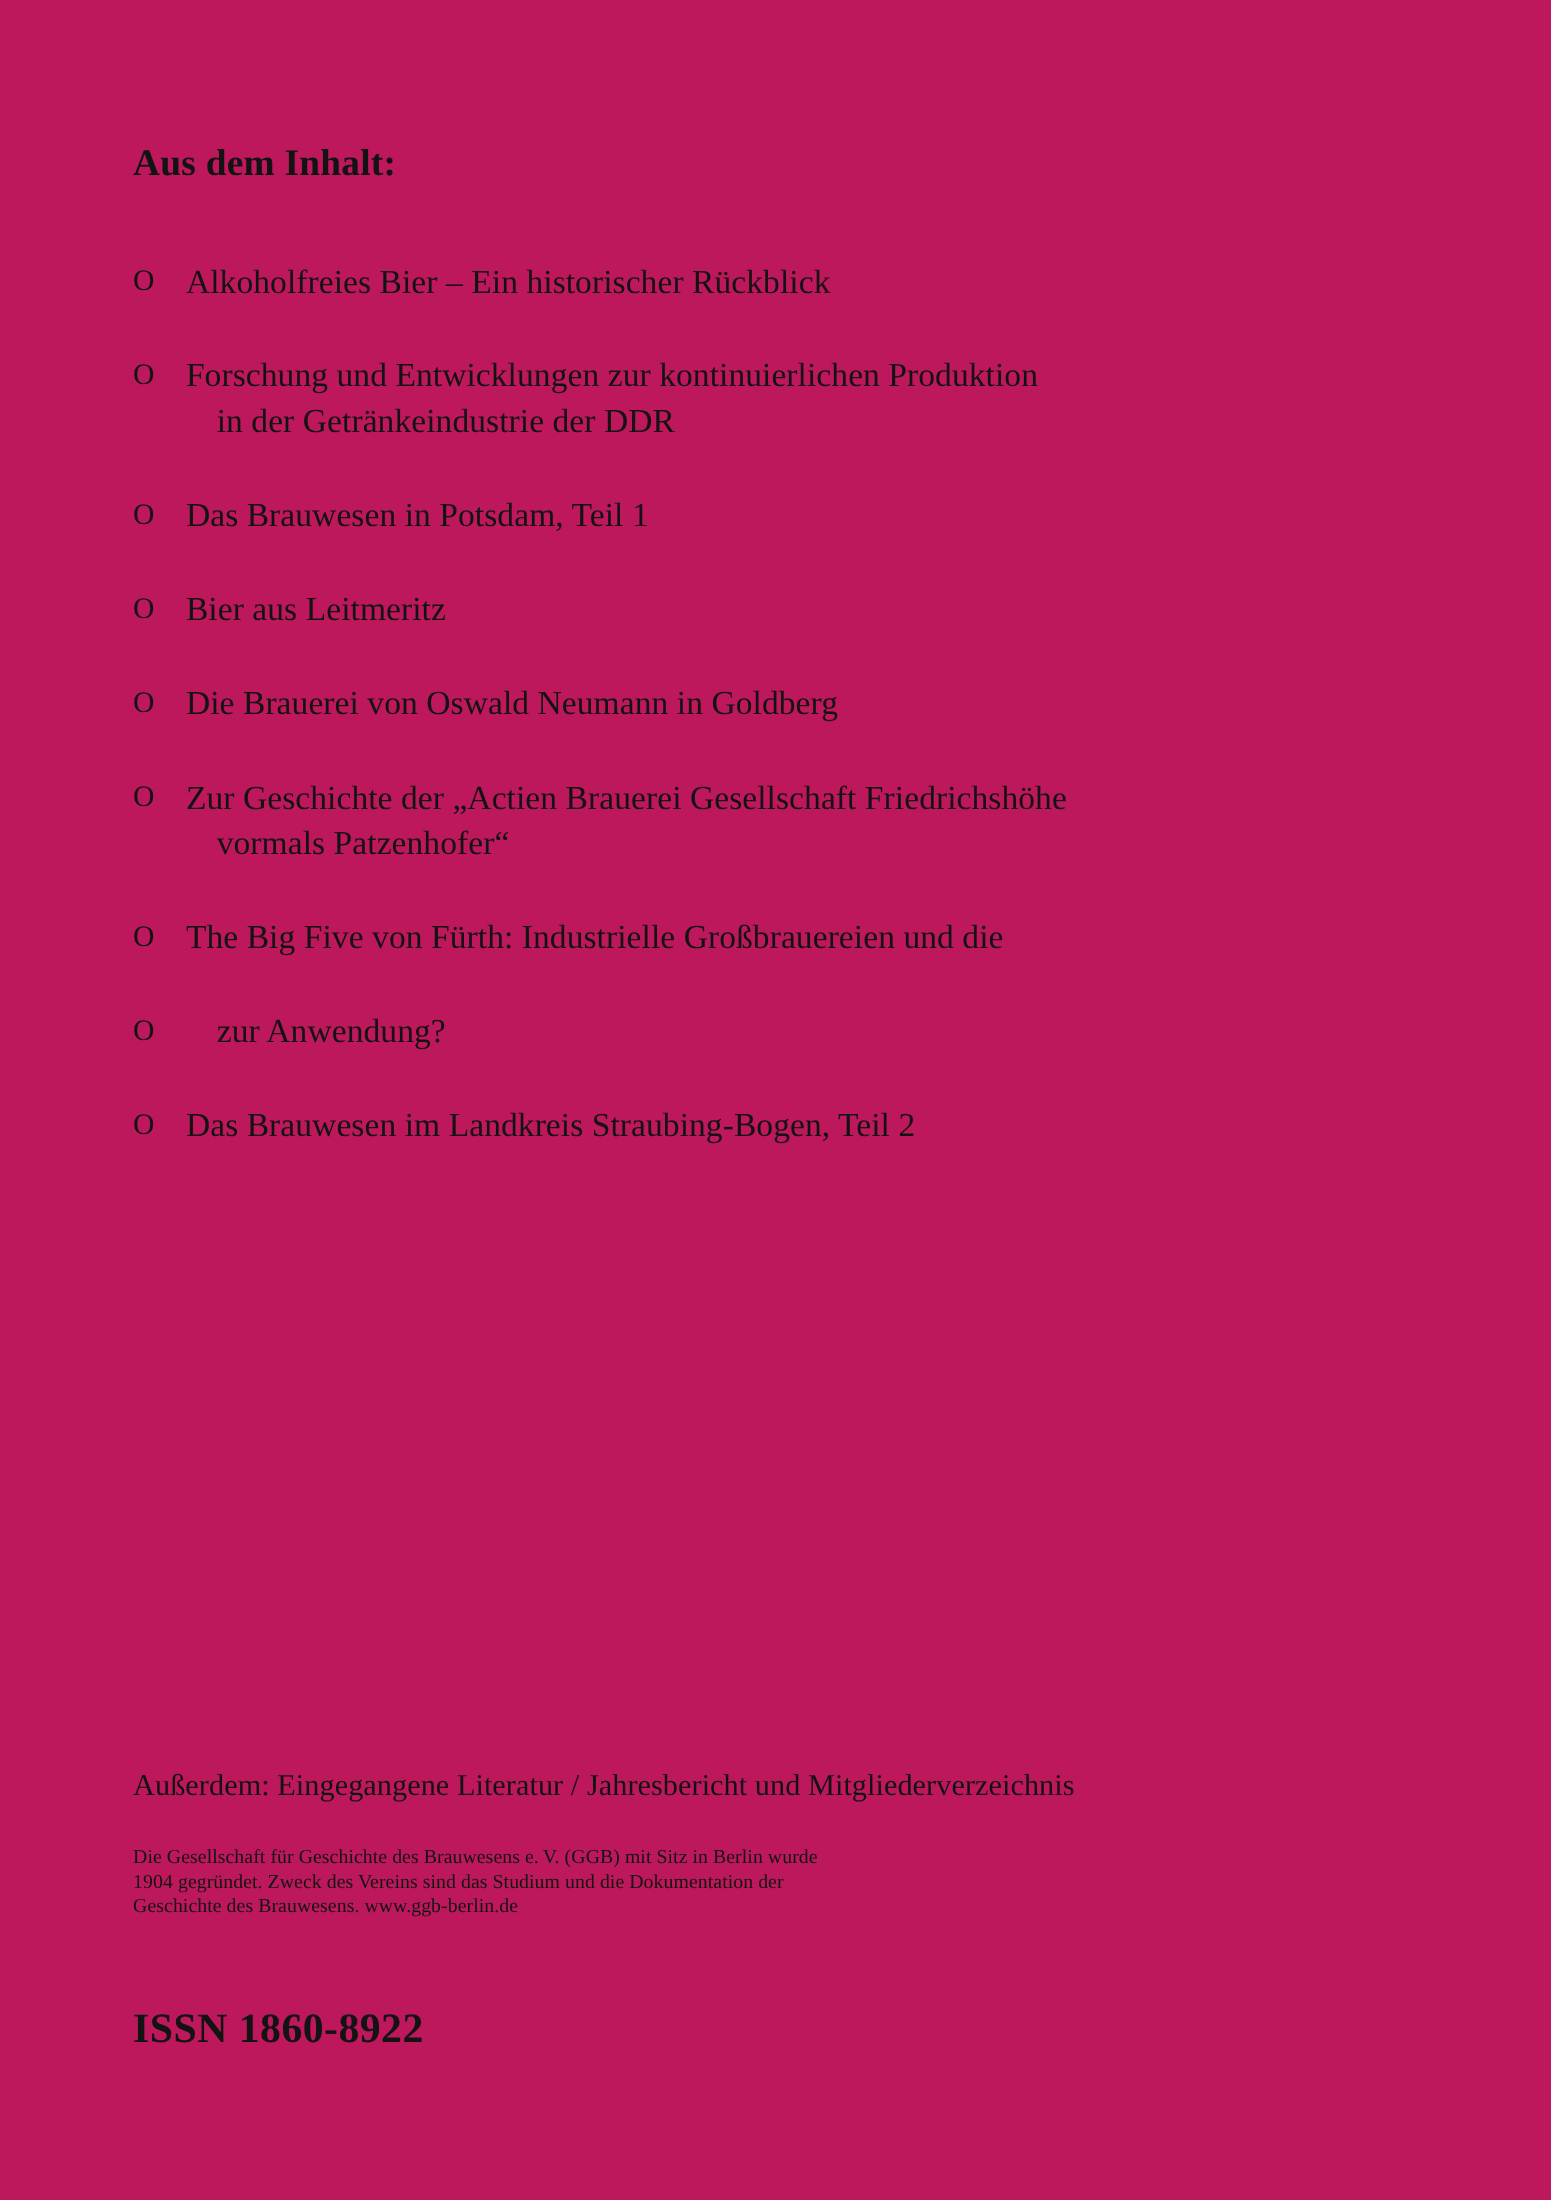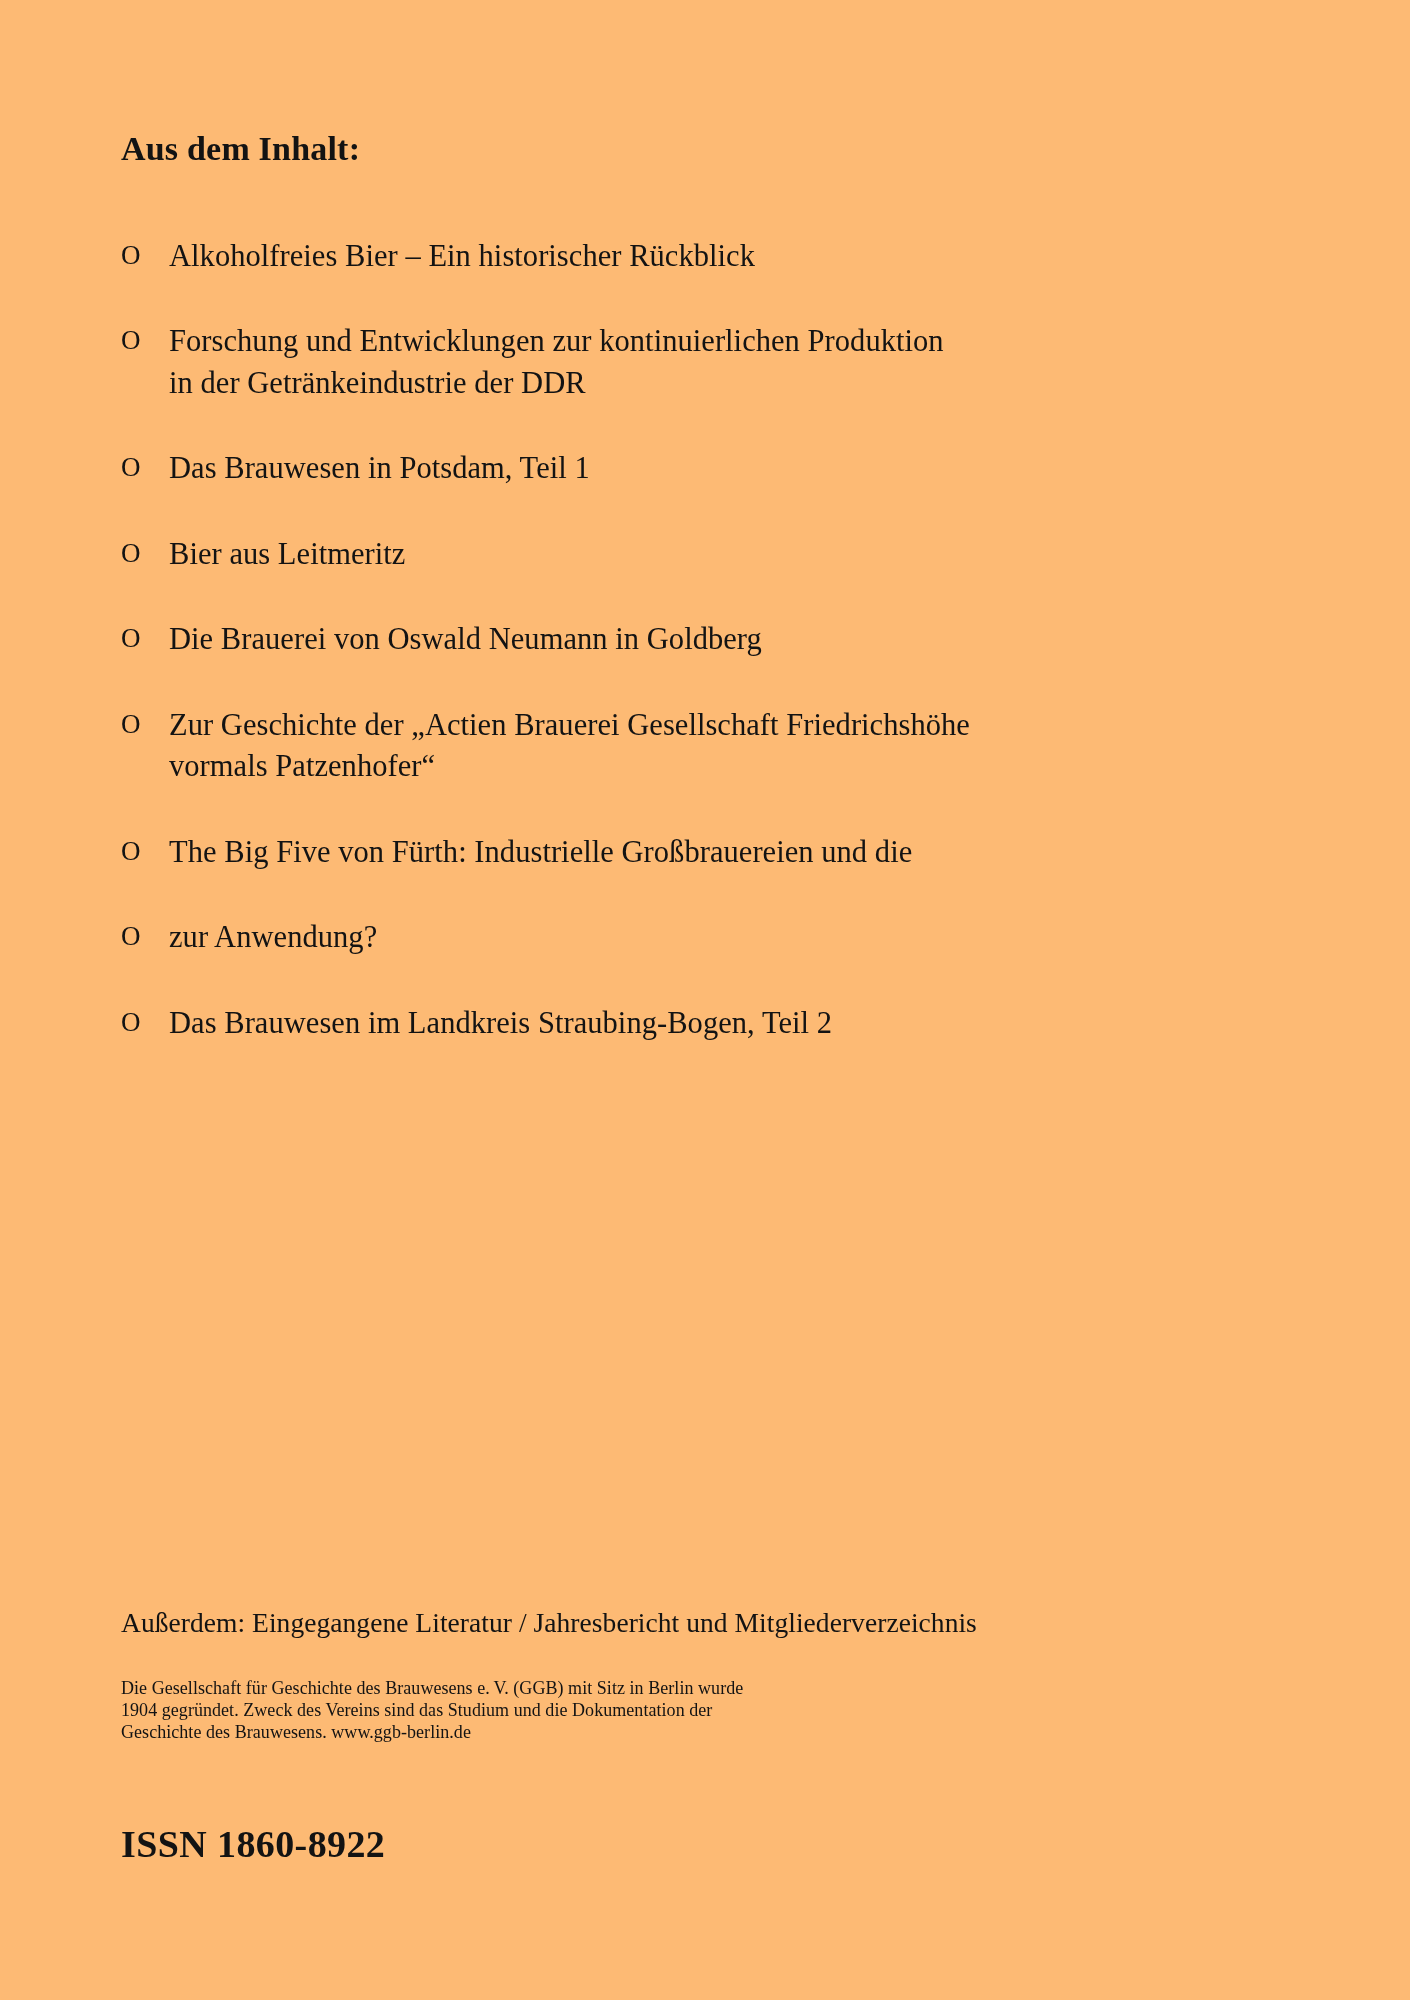--- a/index.html
+++ b/index.html
@@ -17,21 +17,21 @@
     color: #131313;
     -webkit-font-smoothing: antialiased;
   }
 
   .page {
     position: absolute;
     left: 0;
     top: 0;
     width: 1410px;
     height: 2000px;
-    background: #fdba74;
+    background: #be185d;
   }
 
   
   .heading {
     position: absolute;
     left: 121px;
     top: 132px;
     font-size: 34px;
     font-weight: bold;
     letter-spacing: 0.2px;
@@ -64,20 +64,21 @@
     font-size: 27px;
     line-height: 1.42;
     text-align: left;
     font-family: "Liberation Serif", "DejaVu Serif", serif;
   }
   .toc-text {
     display: block;
   }
   .toc-line2 {
     display: block;
+    margin-left: 28px;
   }
 
   
   .footer {
     position: absolute;
     left: 121px;
     top: 1605px;
     width: 1180px;
   }
   .footer-extra {

